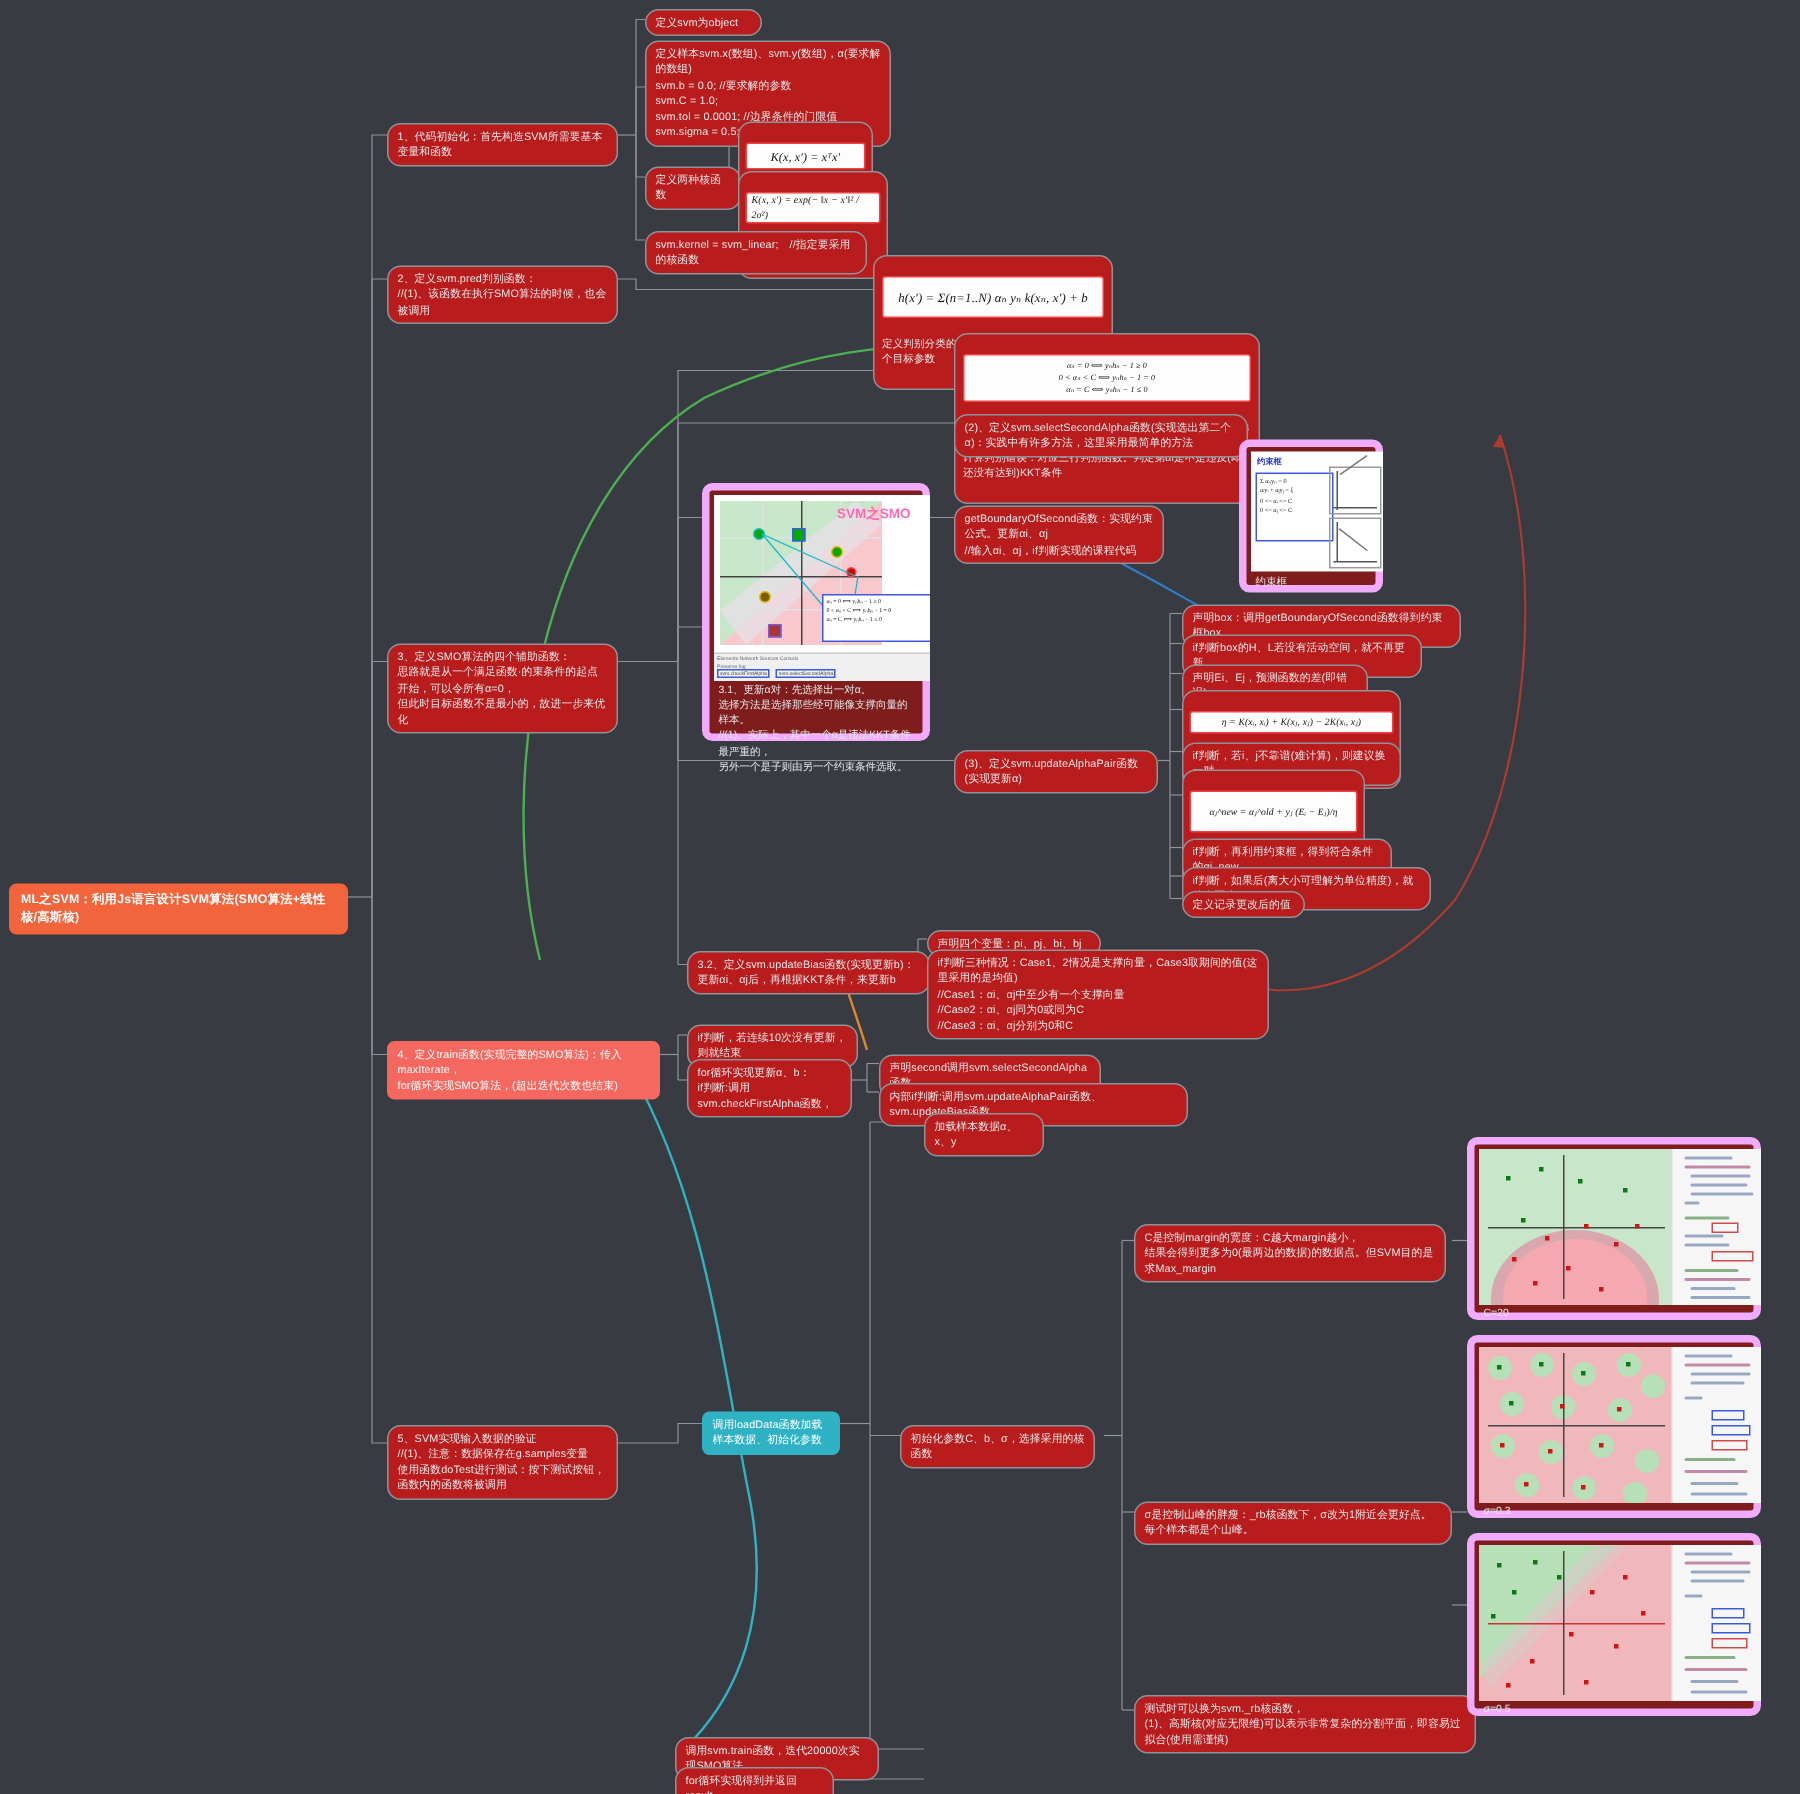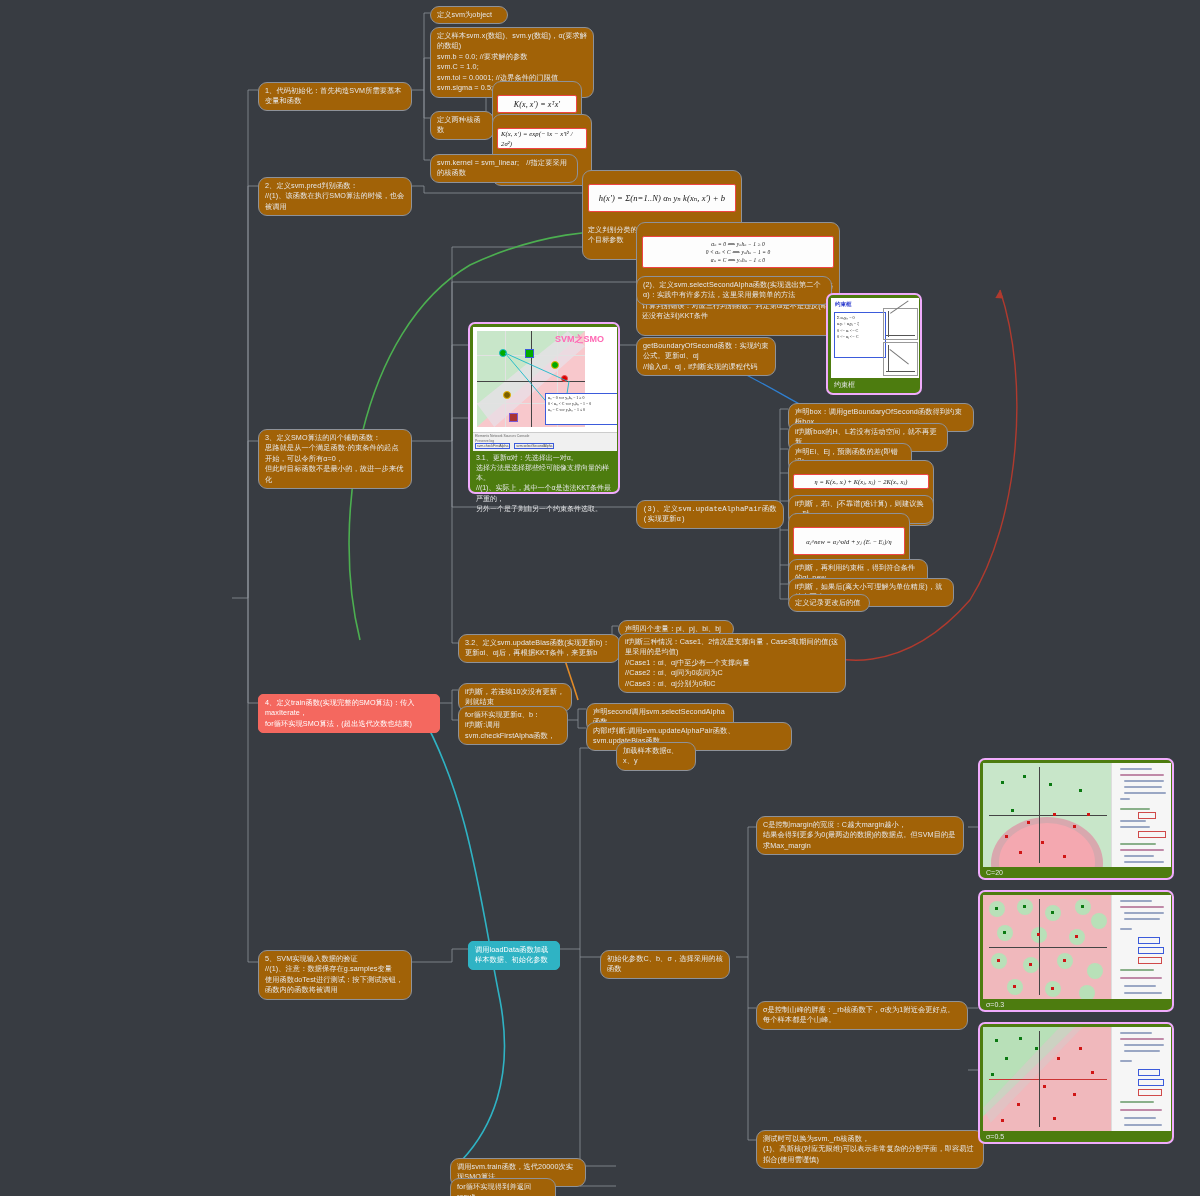--- a/index.html
+++ b/index.html
@@ -9,21 +9,21 @@
     color:#e8e8e8;
   }
   #canvas{position:absolute;left:0;top:0;width:1200px;height:1196px;}
   svg.links{position:absolute;left:0;top:0;width:1200px;height:1196px;pointer-events:none;}
 
   .node{
     position:absolute;
     box-sizing:border-box;
     border:1px solid #8e9299;
     border-radius:9px;
-    background:#a16207;
+    background:#b91c1c;
     color:#e6e7e9;
     font-size:7.2px;
     line-height:1.45;
     padding:3px 6px;
     white-space:pre-line;
     letter-spacing:.1px;
   }
   .node.root{
     background:#f1643c;border:1px solid #f1643c;color:#ffffff;
     font-weight:bold;font-size:8.2px;padding:4px 7px;border-radius:5px;
@@ -41,21 +41,21 @@
   .formula{
     background:#fdfdfd;color:#111;border:1px solid #ef4444;border-radius:2px;
     font-family:"Liberation Serif","DejaVu Serif",serif;
     display:flex;align-items:center;justify-content:center;
     font-style:italic;
   }
   .fcap{font-size:7px;color:#e6e7e9;padding-top:2px;}
 
   .imgcard{
     position:absolute;box-sizing:border-box;
-    border:2px solid #f0abfc;border-radius:7px;background:#4d7c0f;
+    border:5px solid #f0abfc;border-radius:7px;background:#7f1d1d;
     padding:3px;
   }
   .thumb{position:relative;overflow:hidden;background:#fff;}
   .caption{font-size:7px;color:#e6e7e9;padding:2px 3px 0 3px;}
   .band{position:absolute;}
   .pt{position:absolute;width:3px;height:3px;border-radius:0;}
   .axisline{position:absolute;background:#444;}
   .gridline{position:absolute;background:#e2e2e2;}
 
   .codepane{position:absolute;background:#f4f4f4;overflow:hidden;}
@@ -155,20 +155,21 @@
 
     <path d="M420 712 C 470 800 480 900 500 1000 C 515 1080 490 1130 462 1160" stroke="#2fb3c4" stroke-width="1.6" fill="none"></path>
 
     <path d="M578 700 C 572 680 566 665 562 650" stroke="#e08a28" stroke-width="1.6" fill="none"></path>
     <polygon points="562,648 558,657 567,655" fill="#e08a28"></polygon>
 
     <path d="M712 358 C 760 380 790 400 820 415" stroke="#2f7fd0" stroke-width="1.3" fill="none"></path>
     <polygon points="710,357 719,354 716,363" fill="#2f7fd0"></polygon>
   </svg>
 
+  <div class="node root" style="left:6px;top:589px;width:226px;">ML之SVM：利用Js语言设计SVM算法(SMO算法+线性核/高斯核)</div>
 
   <div class="node" style="left:258px;top:82px;width:154px;">1、代码初始化：首先构造SVM所需要基本变量和函数</div>
 
   <div class="node" style="left:430px;top:6px;width:78px;">定义svm为object</div>
 
   <div class="node" style="left:430px;top:27px;width:164px;">定义样本svm.x(数组)、svm.y(数组)，α(要求解的数组)
 svm.b = 0.0; //要求解的参数
 svm.C = 1.0;
 svm.tol = 0.0001; //边界条件的门限值
 svm.sigma = 0.5; //高斯核函数的参数</div>
@@ -277,21 +278,21 @@
         <div>αₙ = C ⟺ yₙhₙ − 1 ≤ 0</div>
       </div>
       <div class="titlepink" style="left:82px;top:6px;font-size:9px;">SVM之SMO</div>
     </div>
     <div class="caption" style="white-space:pre-line;line-height:1.45;">3.1、更新α对：先选择出一对α。
 选择方法是选择那些经可能像支撑向量的样本。
 //(1)、实际上，其中一个α是违法KKT条件最严重的，
 另外一个是子则由另一个约束条件选取。</div>
   </div>
 
-  <div class="node" style="left:636px;top:500px;width:148px;font-family:Liberation Mono, monospace;">(3)、定义svm.updateAlphaPair函数(实现更新α)</div>
+  <div class="node" style="left:636px;top:500px;width:136px;">(3)、定义svm.updateAlphaPair函数(实现更新α)</div>
 
   <div class="node" style="left:788px;top:403px;width:186px;">声明box：调用getBoundaryOfSecond函数得到约束框box</div>
   <div class="node" style="left:788px;top:423px;width:160px;">if判断box的H、L若没有活动空间，就不再更新</div>
   <div class="node" style="left:788px;top:443px;width:124px;">声明Ei、Ej，预测函数的差(即错误)</div>
 
   <div class="node" style="left:788px;top:460px;width:146px;padding:3px 4px;">
     <div class="formula" style="height:13px;font-size:6.4px;padding:0 3px;">η = K(xᵢ, xᵢ) + K(xⱼ, xⱼ) − 2K(xᵢ, xⱼ)</div>
     <div class="fcap">声明η，根据公式得出</div>
   </div>
 

